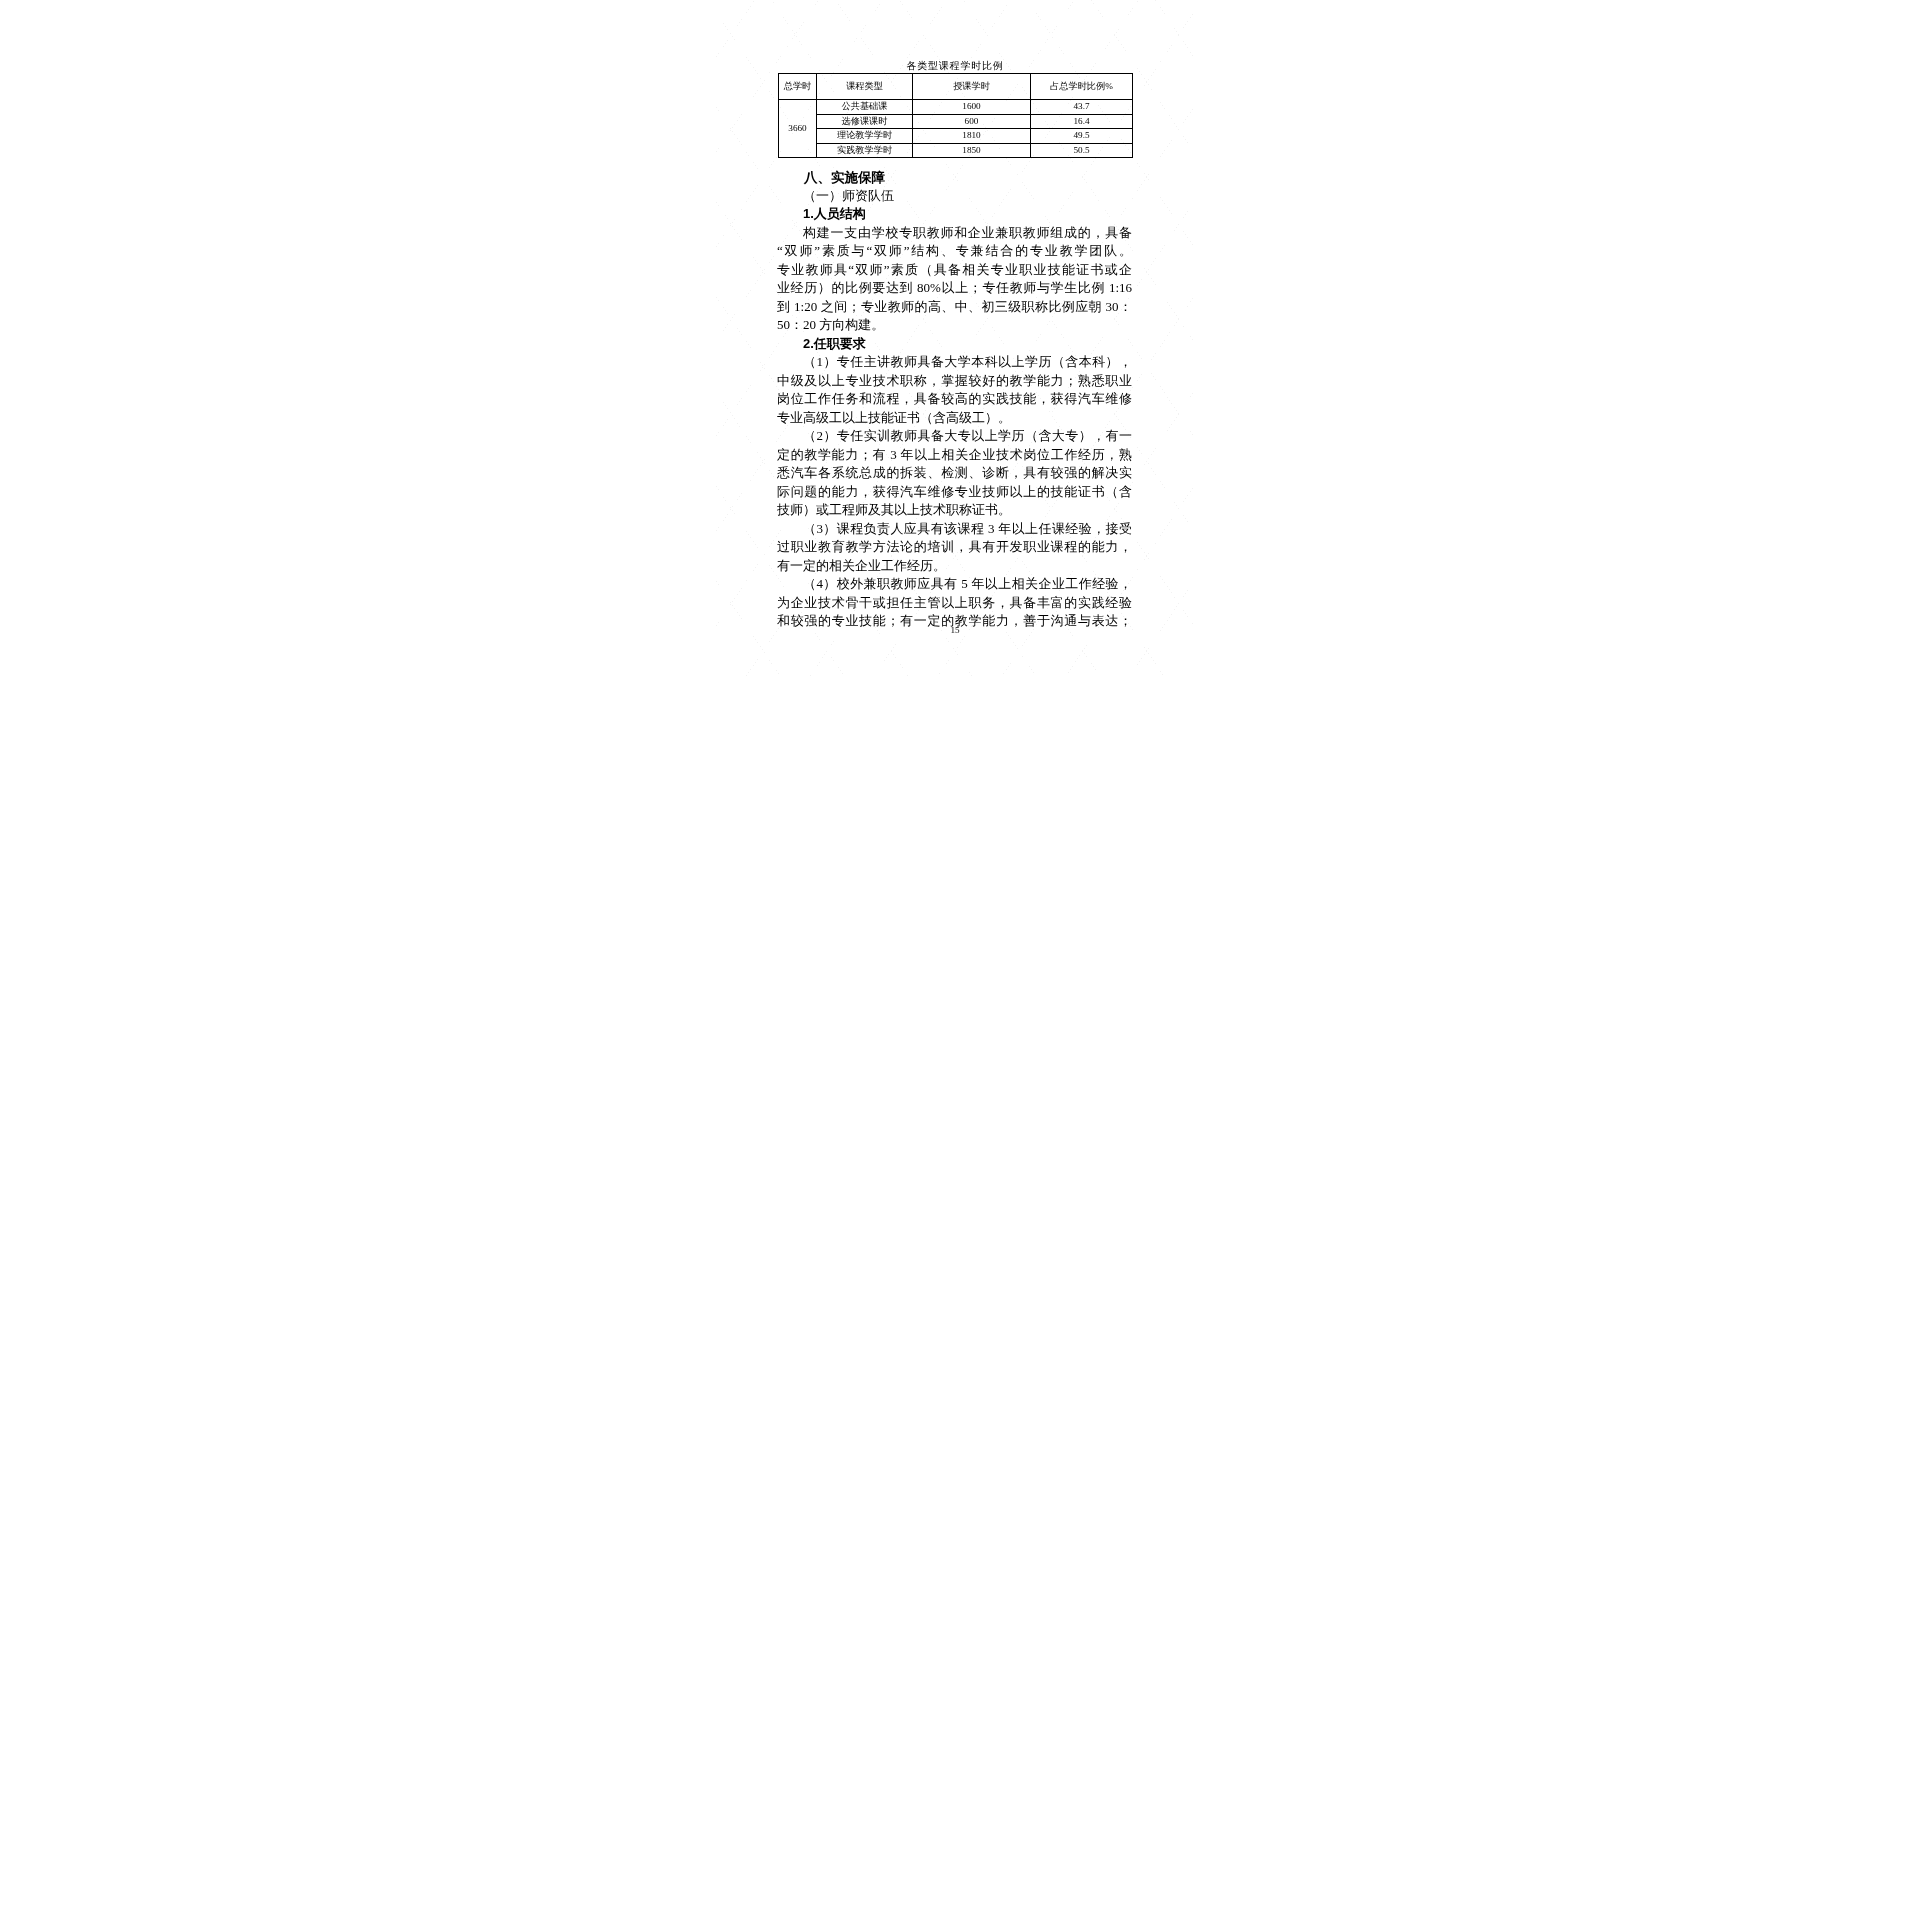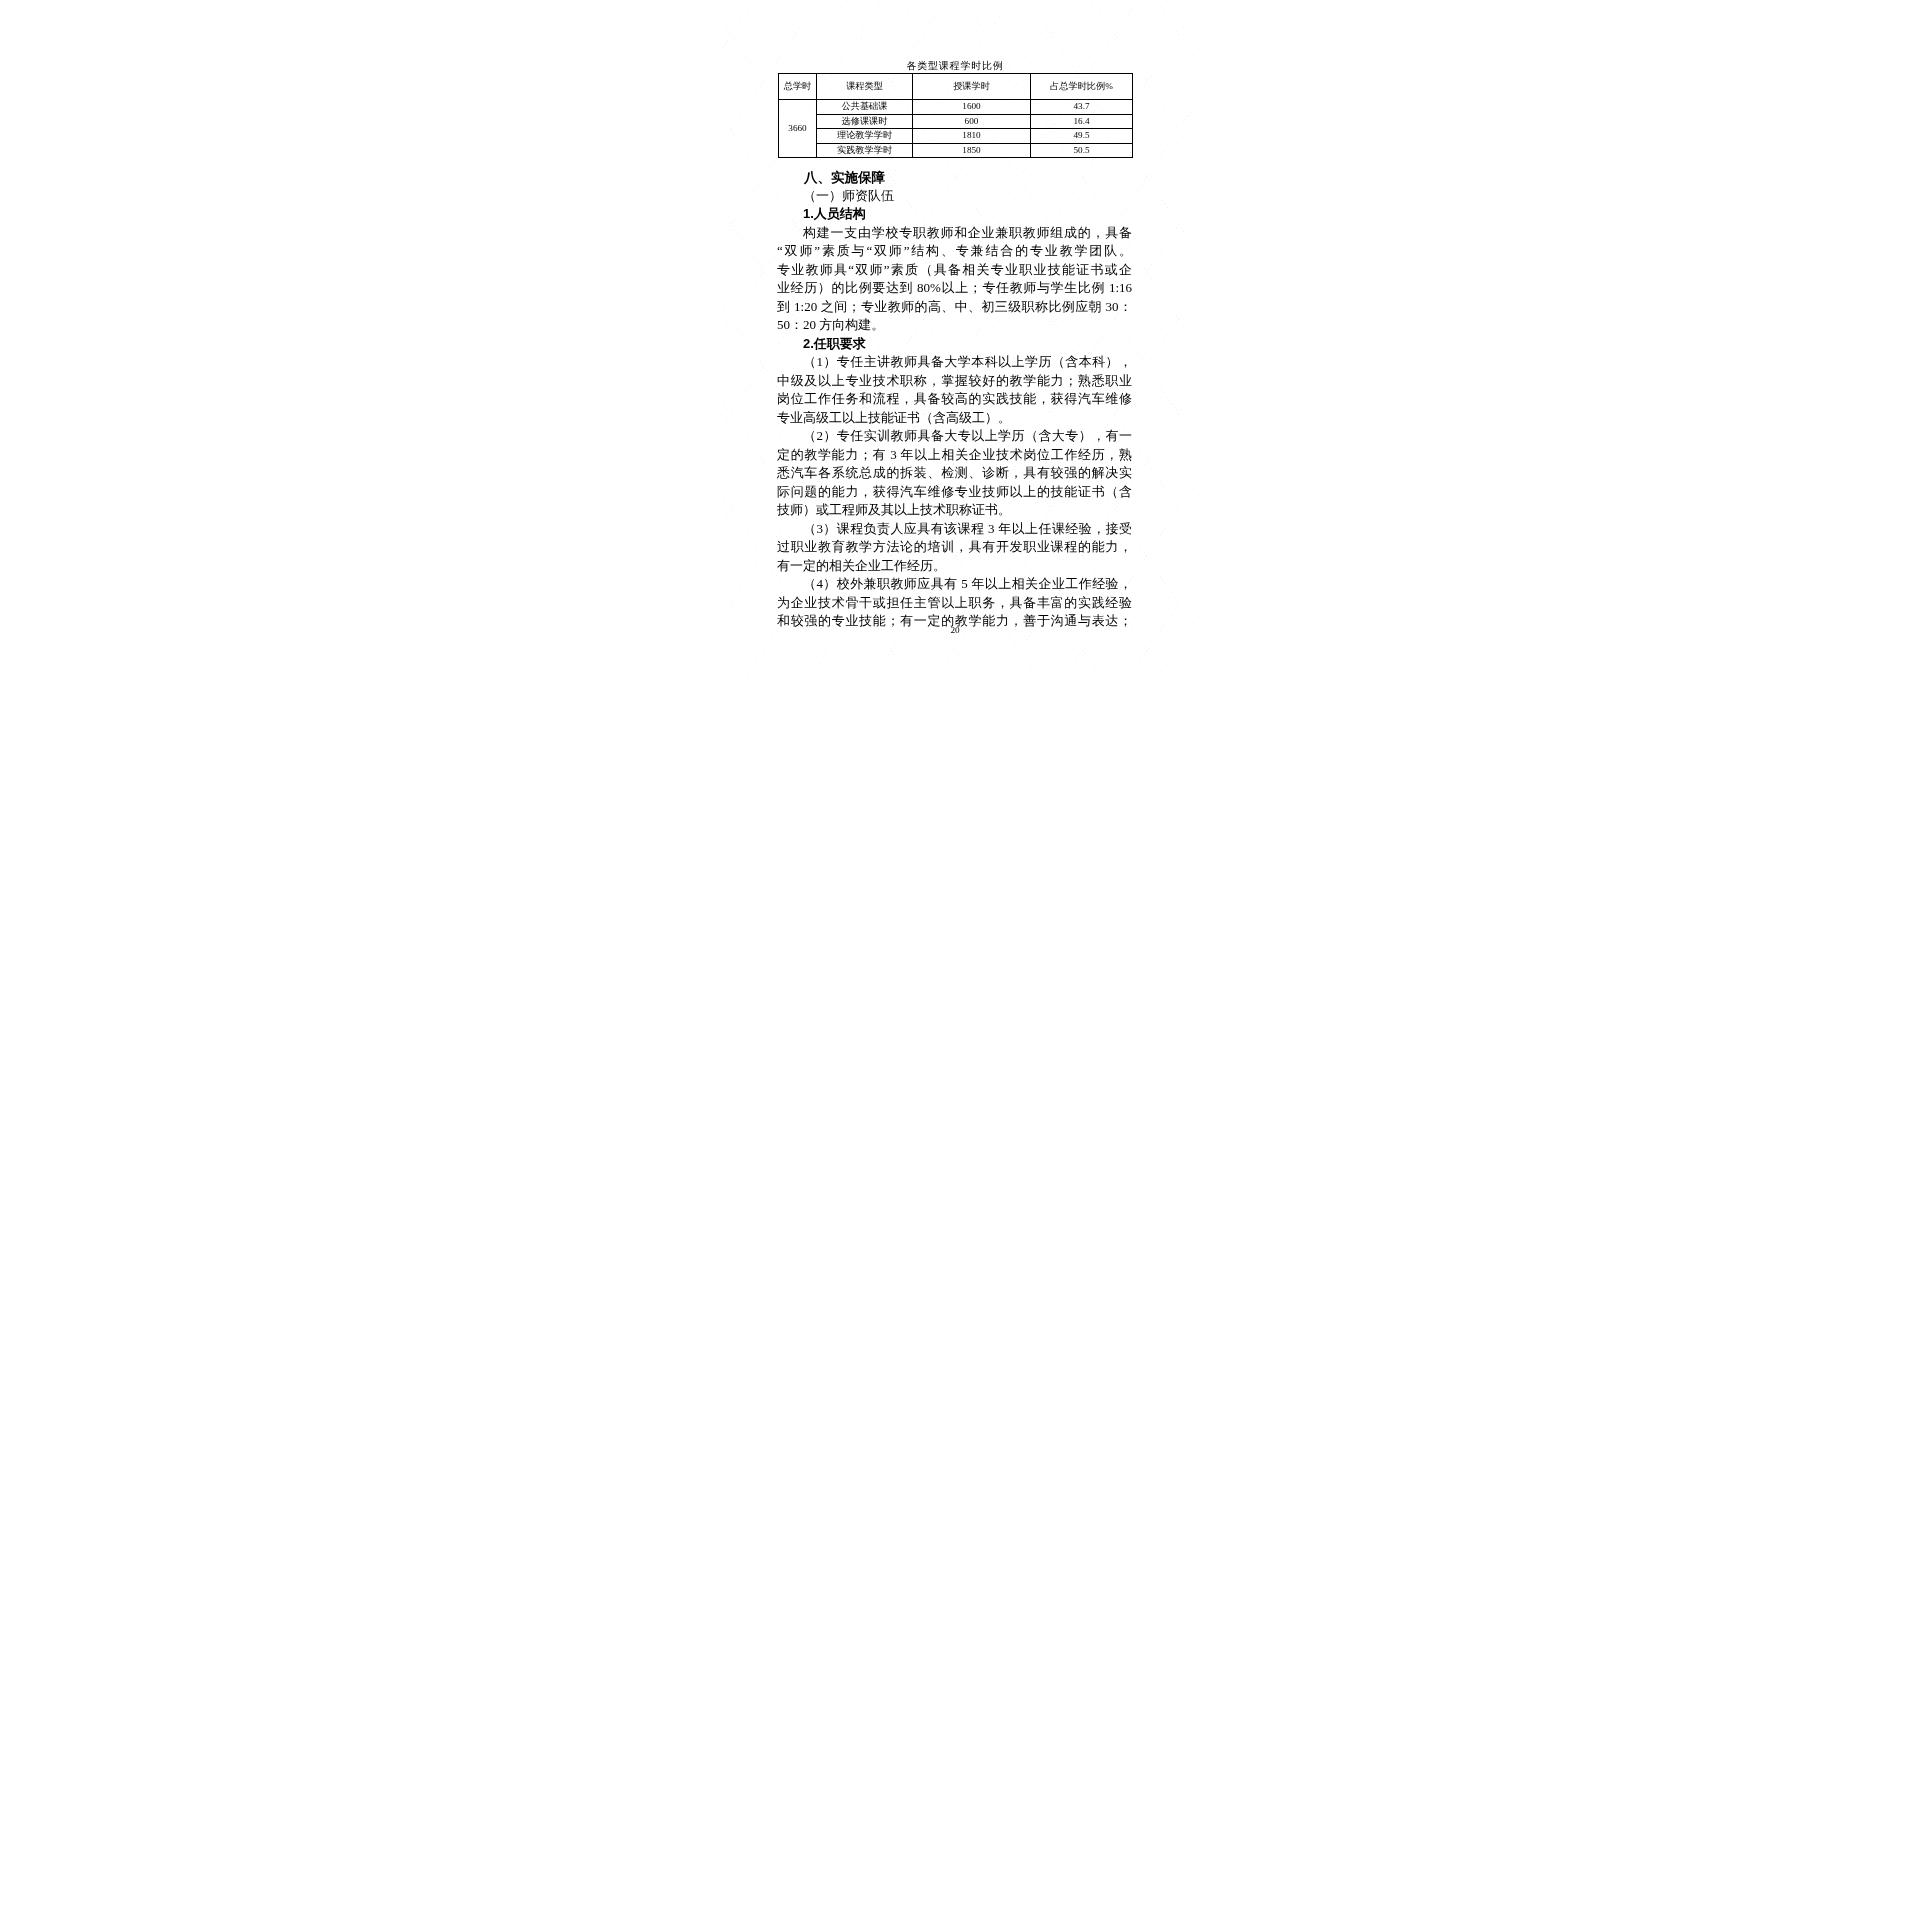--- a/index.html
+++ b/index.html
@@ -176,15 +176,15 @@
         <div class="line">过职业教育教学方法论的培训，具有开发职业课程的能力，</div>
         <div class="line last">有一定的相关企业工作经历。</div>
       </div>
       <div class="para">
         <div class="line first">（4）校外兼职教师应具有 5 年以上相关企业工作经验，</div>
         <div class="line">为企业技术骨干或担任主管以上职务，具备丰富的实践经验</div>
         <div class="line">和较强的专业技能；有一定的教学能力，善于沟通与表达；</div>
       </div>
     </div>
 
-  <div class="pagenum">20</div>
+  <div class="pagenum">15</div>
 </div>
 
 
 </body></html>

